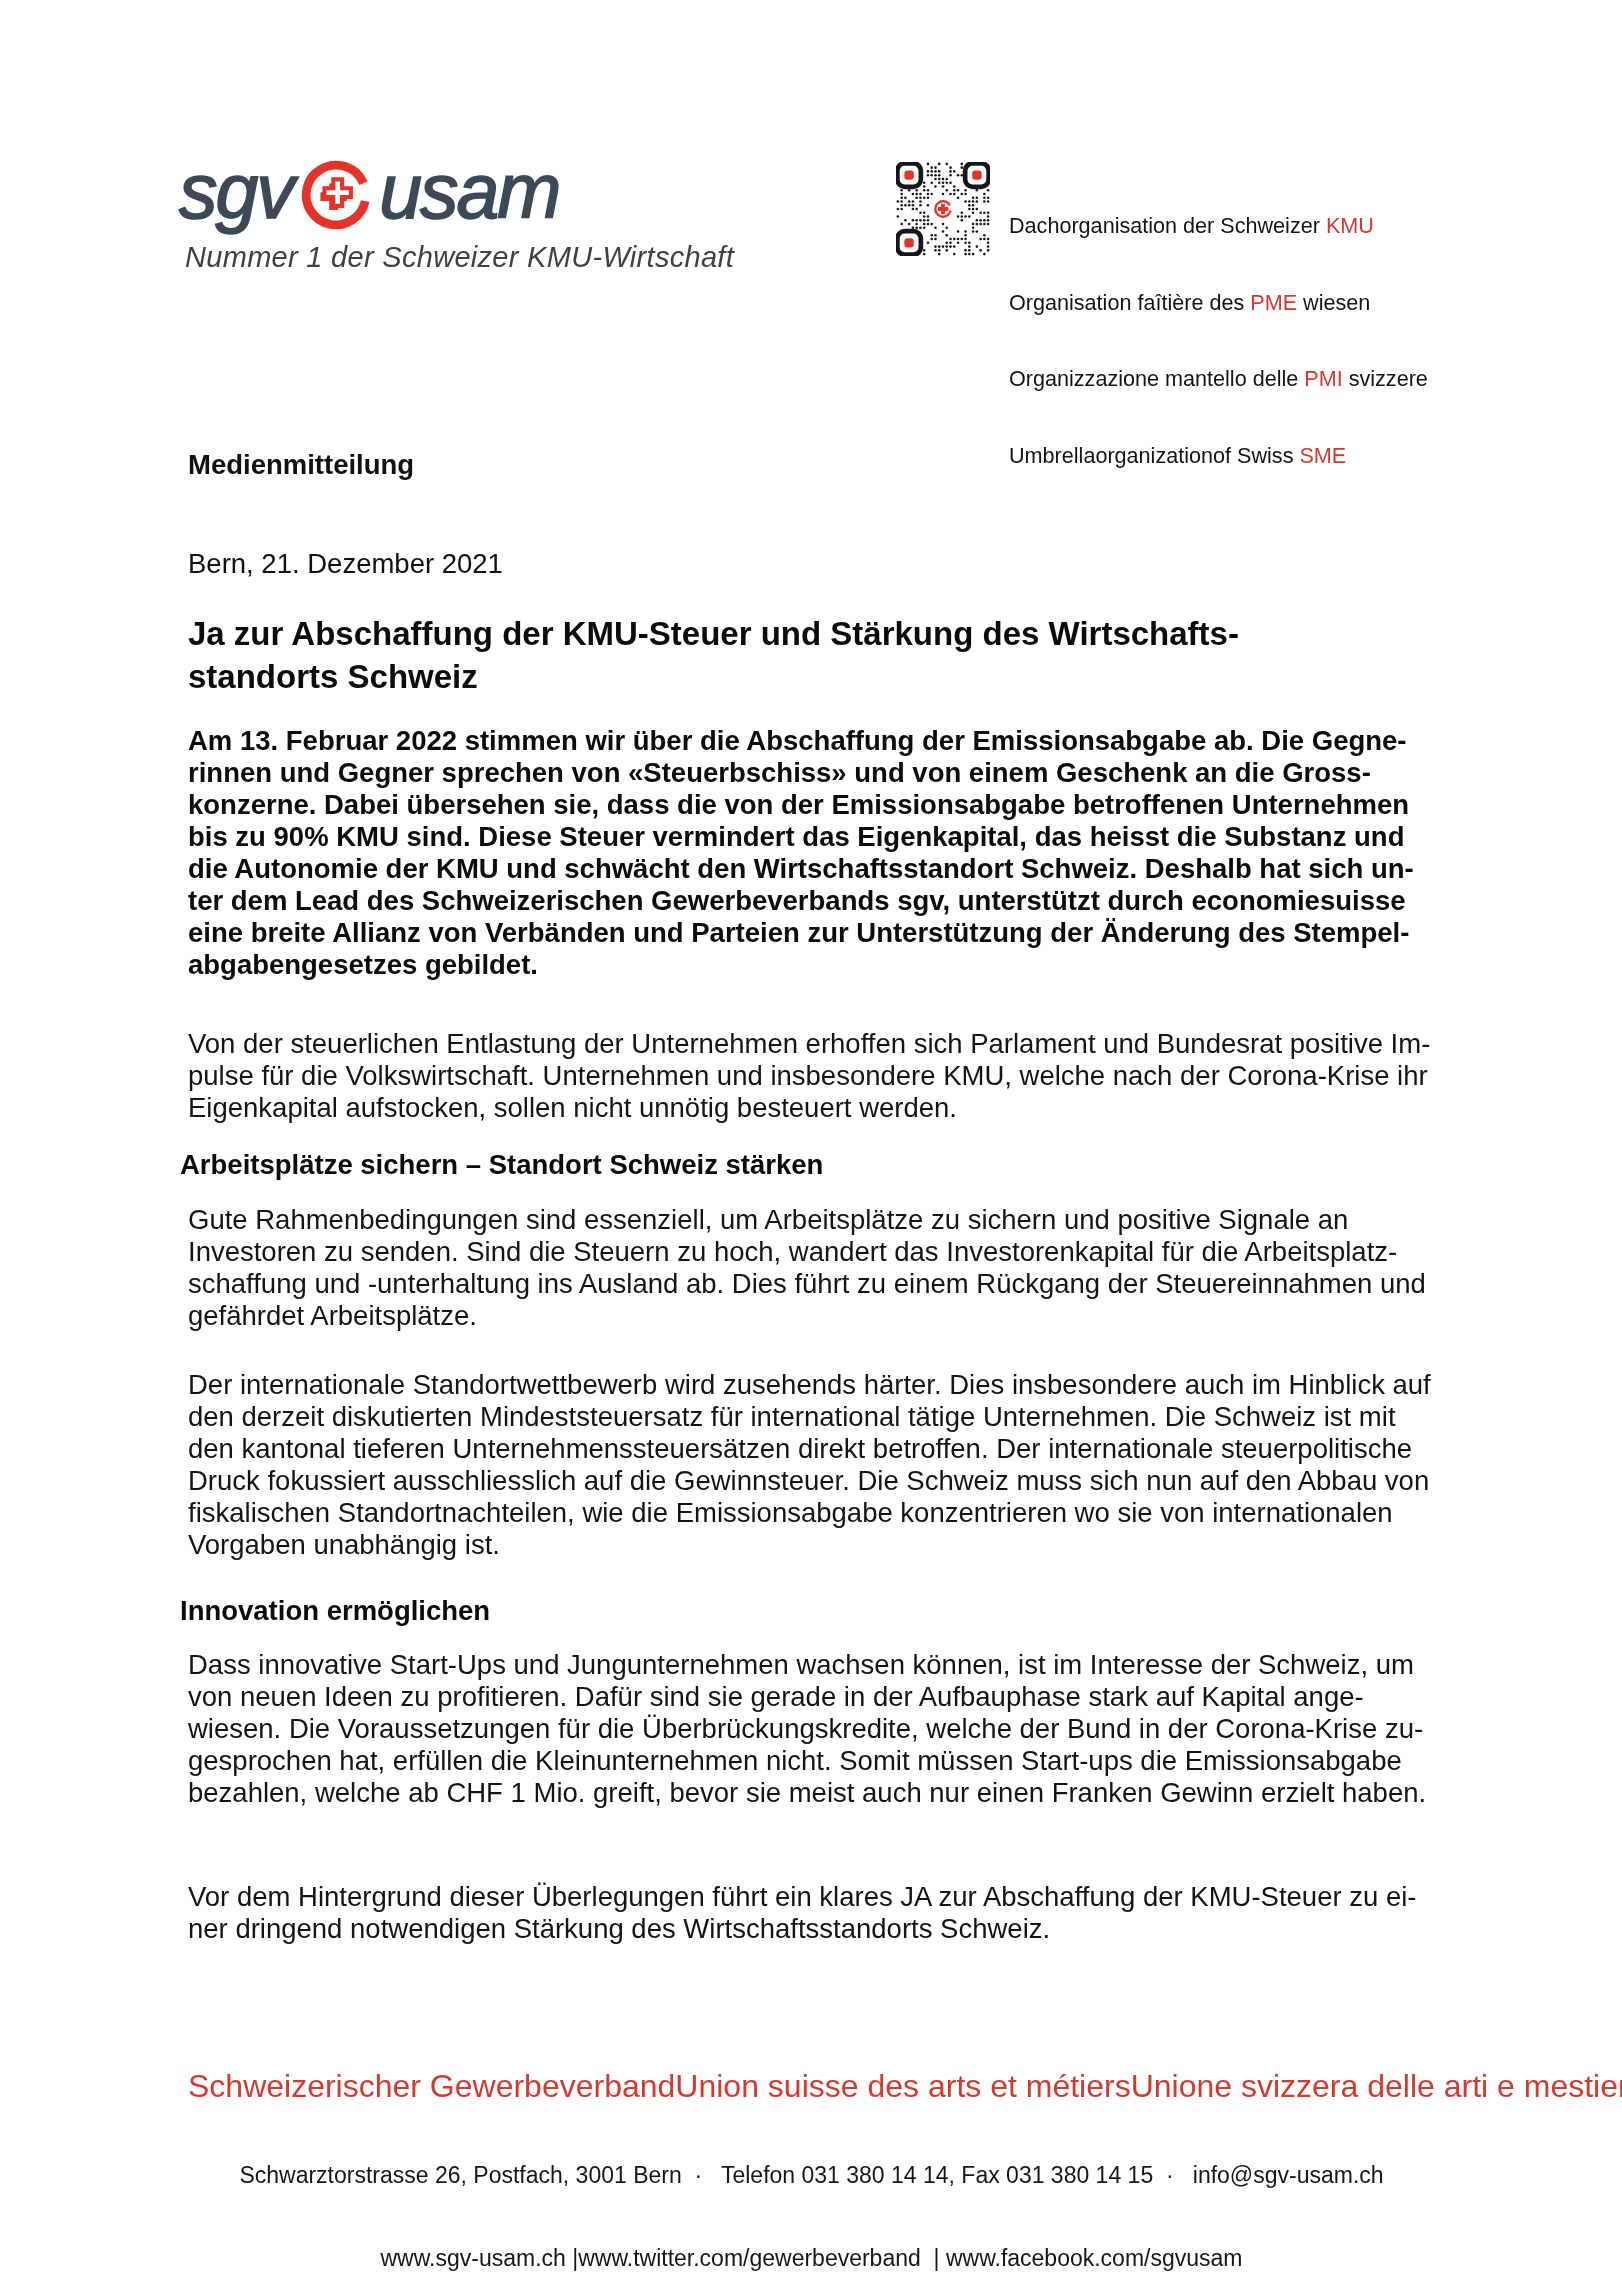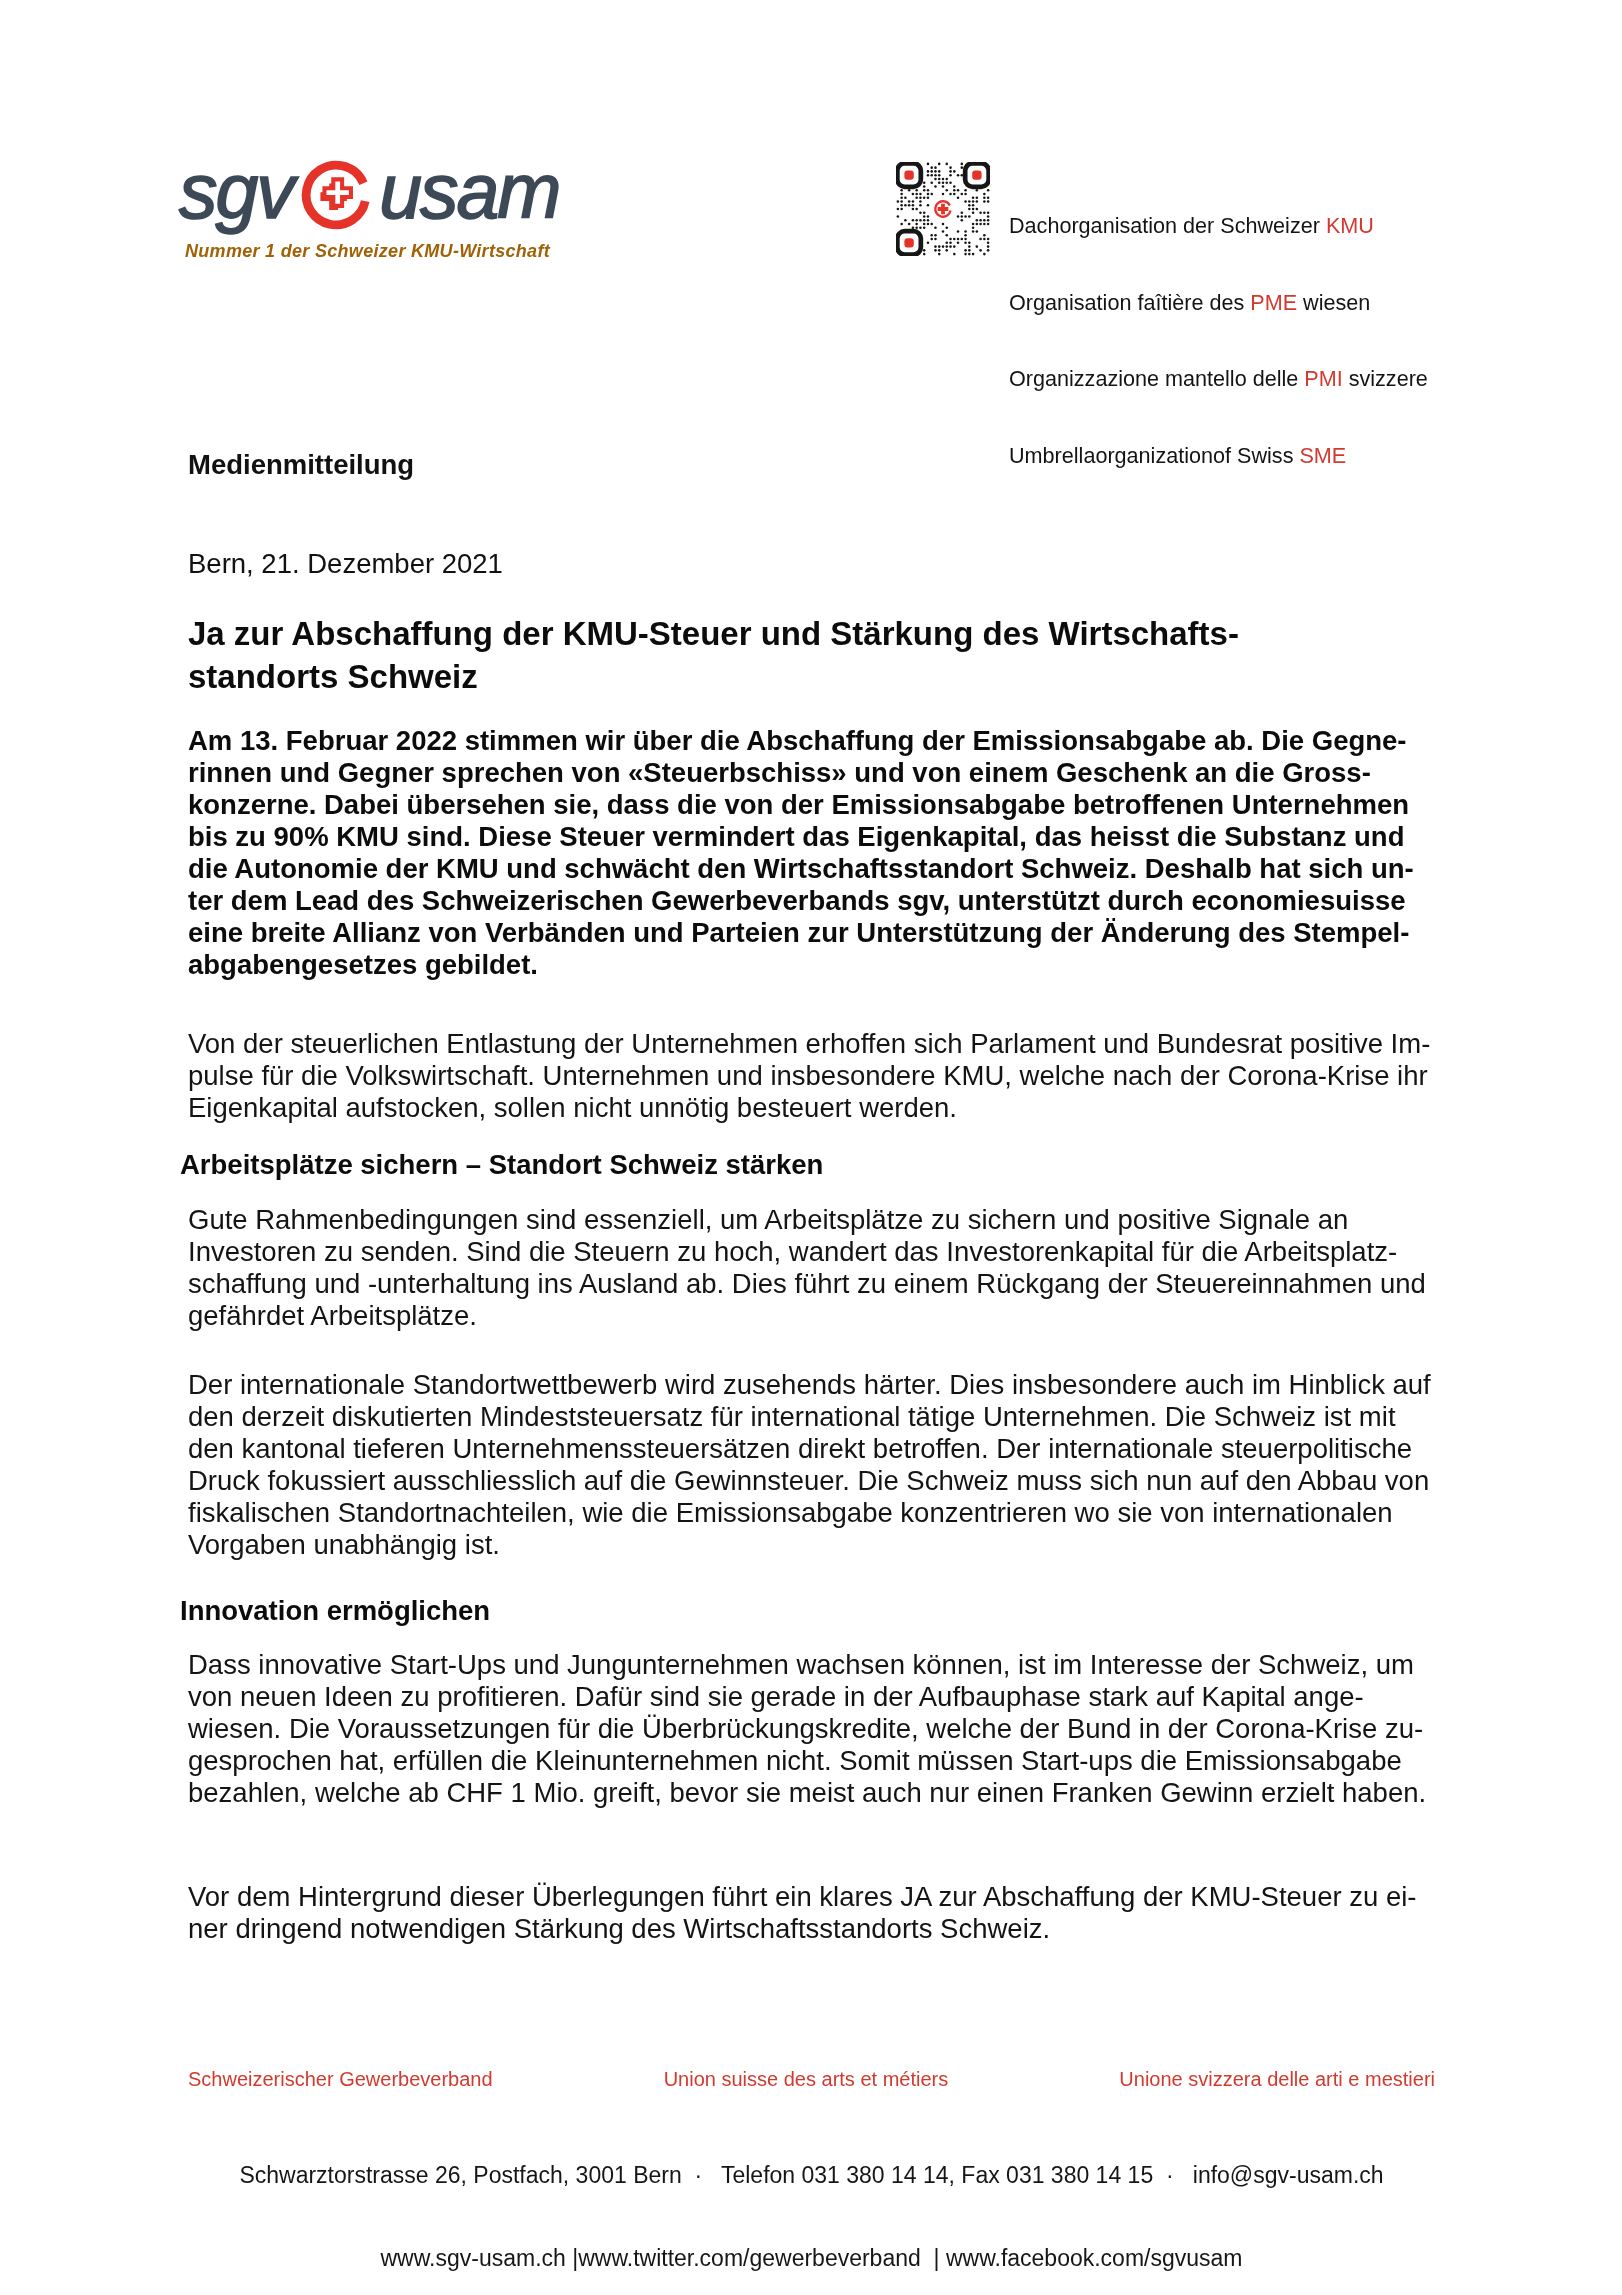--- a/index.html
+++ b/index.html
@@ -22,23 +22,22 @@
     font-size:77px;line-height:1;
     font-style:italic;
     letter-spacing:-2px;
     color:var(--slate);
     -webkit-text-stroke:1.6px var(--slate);
     transform:translateY(-2.6px);
   }
   .logo-mark{width:76px;height:76px;}
   .tagline{
     position:absolute;left:185px;top:241px;
-    font-size:18px;font-style:italic;color:#a16207;
+    font-size:29px;font-style:italic;color:#404040;
     letter-spacing:0.3px;
-    font-weight:bold;
   }
   .qr{position:absolute;left:896px;top:162px;width:94px;height:94px;}
   .orglines{
     position:absolute;left:1009px;top:162px;
     font-size:21.6px;line-height:25.5px;color:#141414;
     white-space:pre;
   }
   .orglines .em{color:var(--accent);}
 
   
@@ -68,21 +67,21 @@
   .p-rahmen{top:1204px;}
   .p-standort{top:1369px;}
   .h-innovation{top:1595px;}
   .p-startups{top:1649px;}
   .p-fazit{top:1843px;margin-top:38px;}
 
   
   .footer-orgs{
     position:absolute;left:188px;top:2068px;width:1247px;
     display:flex;justify-content:space-between;
-    font-size:20px;color:var(--accent);
+    font-size:32px;color:var(--accent);
     white-space:pre;
   }
   .footer-addr{
     position:absolute;left:157px;top:2107px;width:1309px;
     text-align:center;font-size:23px;line-height:27.5px;color:#161616;
     white-space:pre;
   }
 </style>
 </head>
 <body>

